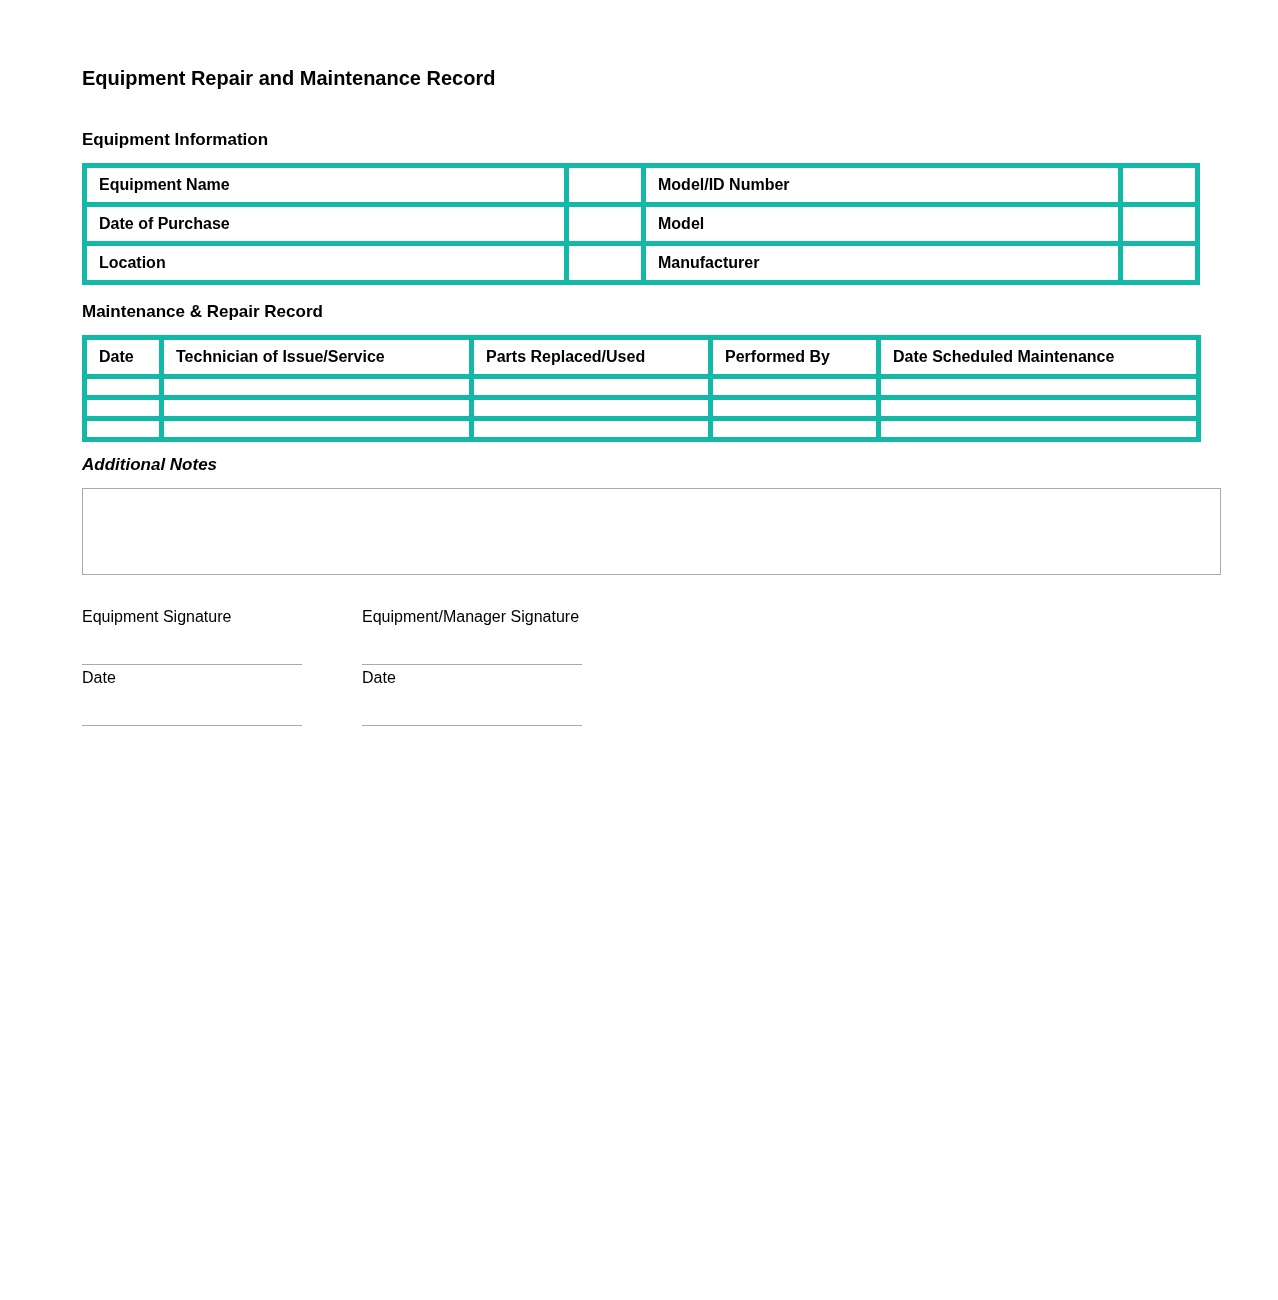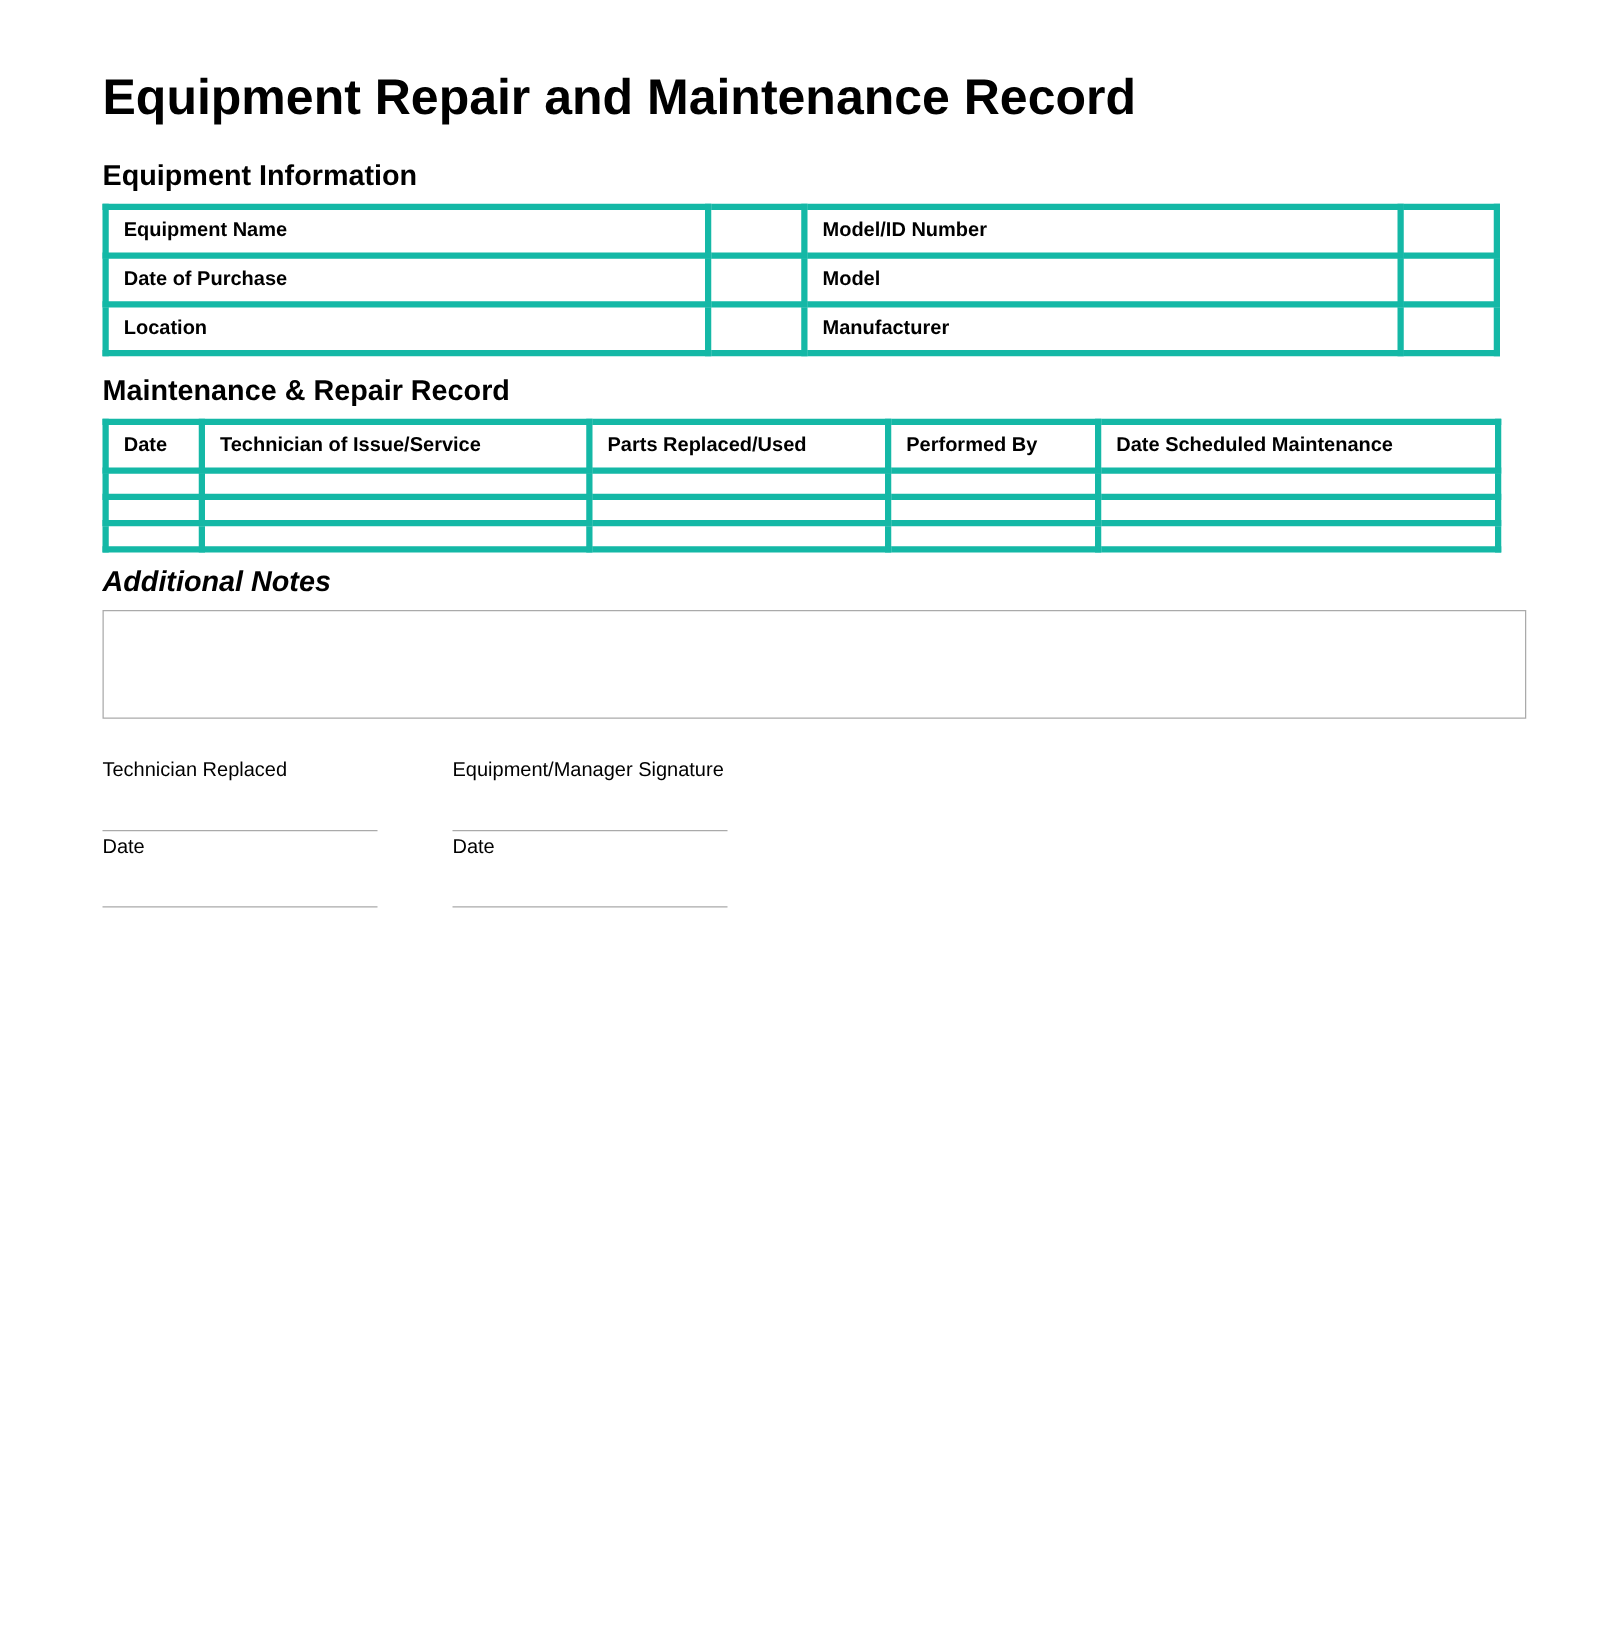--- a/index.html
+++ b/index.html
@@ -18,30 +18,30 @@
       position: absolute;
       left: 82px;
       top: 0;
       width: 1140px;
     }
     h1.title {
       position: absolute;
       left: 0;
       top: 59px;
       margin: 0;
-      font-size: 40px;
+      font-size: 20px;
       font-weight: bold;
       line-height: 38px;
       white-space: nowrap;
     }
     h2.section {
       position: absolute;
       left: 0;
       margin: 0;
-      font-size: 23px;
+      font-size: 17px;
       font-weight: bold;
       line-height: 22px;
       white-space: nowrap;
     }
     table {
       position: absolute;
       left: 0;
       border-collapse: collapse;
       table-layout: fixed;
     }
@@ -166,21 +166,21 @@
         <td></td>
         <td></td>
       </tr>
     </tbody>
   </table>
 
   <h2 class="section" style="top:454px;font-style:italic;">Additional Notes</h2>
   <div class="notes-box"></div>
 
   <div class="sig-block" style="left:0;">
-    <div class="sig-label" style="top:7px;">Technician Replaced</div>
+    <div class="sig-label" style="top:7px;">Equipment Signature</div>
     <div class="sig-line" style="top:64px;"></div>
     <div class="sig-label" style="top:68px;">Date</div>
     <div class="sig-line" style="top:125px;"></div>
   </div>
 
   <div class="sig-block" style="left:280px;">
     <div class="sig-label" style="top:7px;">Equipment/Manager Signature</div>
     <div class="sig-line" style="top:64px;"></div>
     <div class="sig-label" style="top:68px;">Date</div>
     <div class="sig-line" style="top:125px;"></div>

